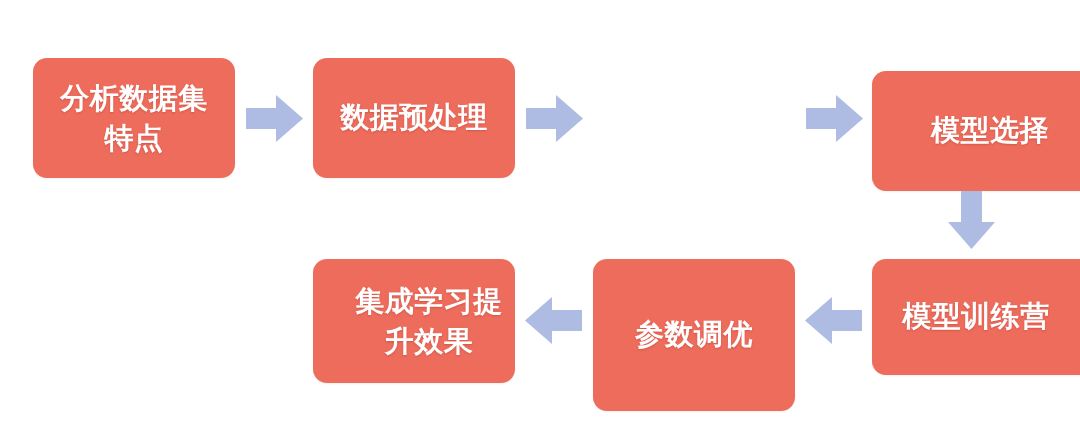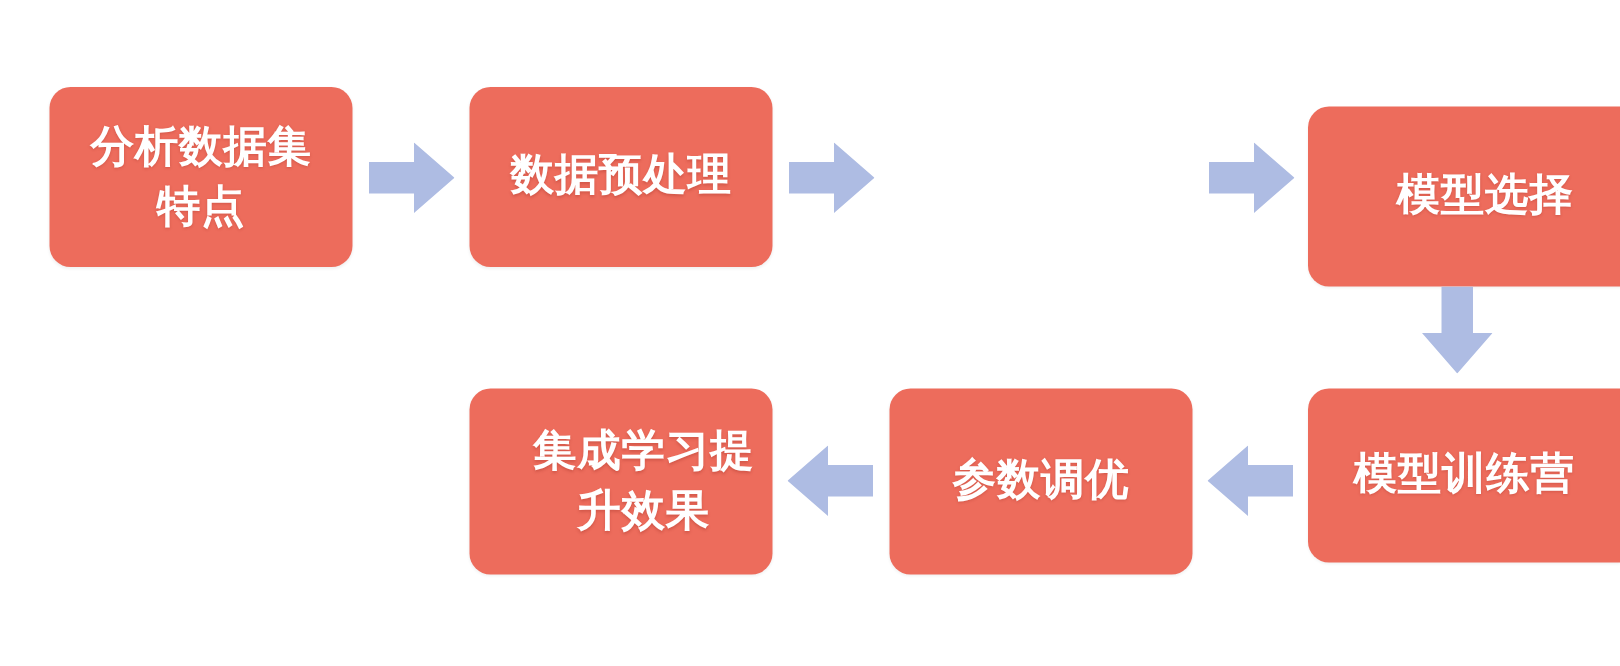--- a/index.html
+++ b/index.html
@@ -46,21 +46,21 @@
 
   
   #node-0 { left: 33px;  top: 58px;  width: 202px; height: 120px; }
   #node-1 { left: 313px; top: 58px;  width: 202px; height: 120px; }
   #node-2 { left: 593px; top: 58px;  width: 202px; height: 120px; }
   #node-3 { left: 872px; top: 71px;  width: 236px; height: 120px; }
 
   
   #node-4 { left: 872px; top: 259px; width: 208px; height: 116px;
             border-top-right-radius: 0; border-bottom-right-radius: 0; }
-  #node-5 { left: 593px; top: 259px; width: 202px; height: 124px; }
+  #node-5 { left: 593px; top: 259px; width: 202px; height: 152px; }
   #node-6 { left: 313px; top: 259px; width: 202px; height: 124px; padding-left: 30px; }
 
   
   .node.two-line .node-label { line-height: 1.38; }
 
   
   .arrow {
     position: absolute;
   }
   .arrow svg { display: block; width: 100%; height: 100%; }

